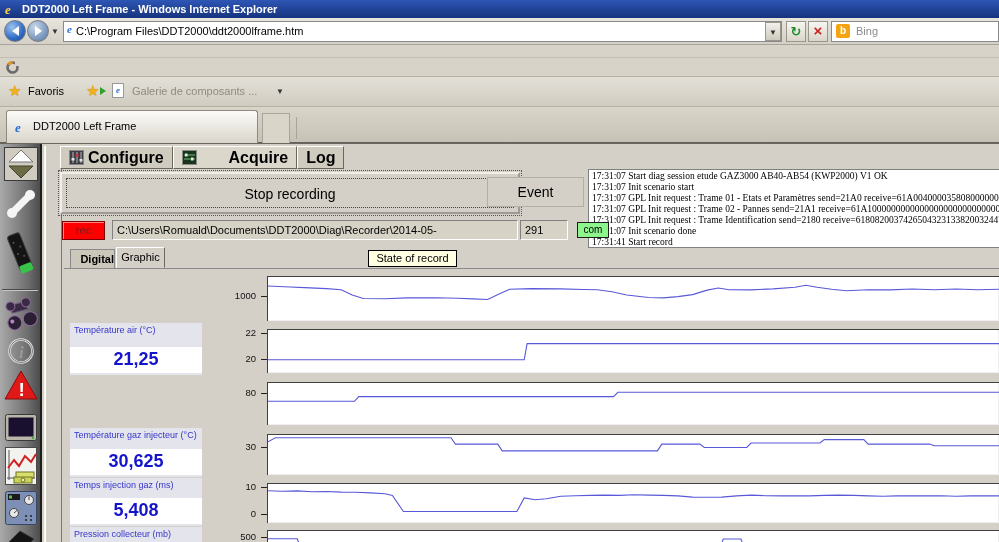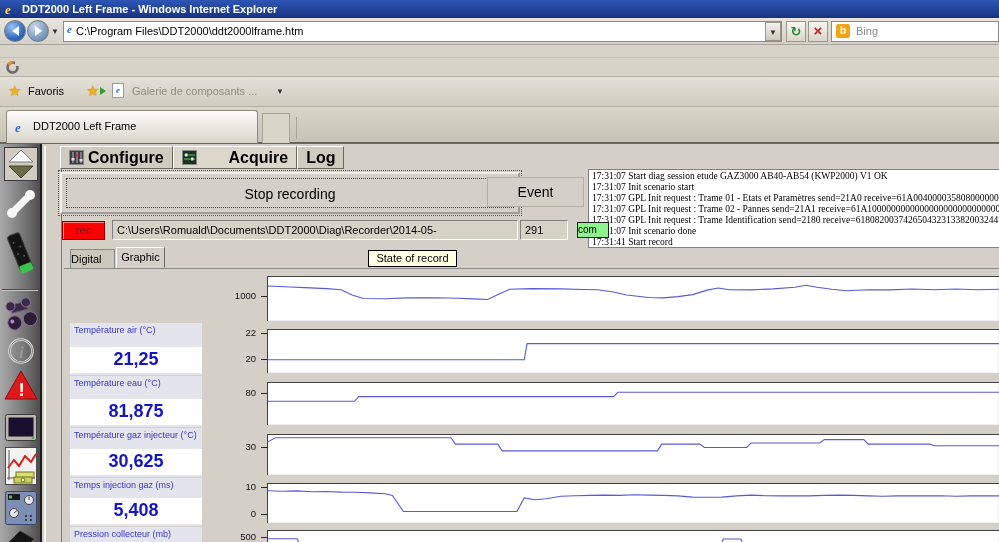--- a/index.html
+++ b/index.html
@@ -52,22 +52,22 @@
   .apptab{height:23px;border:1px solid;border-color:#fff #6a675f #6a675f #fff;background:#cfcbbf;font-weight:bold;font-size:16px;line-height:21px;padding:0 8px;display:flex;align-items:center;gap:4px;}
   .apptab.active{background:#dbd7cb;gap:32px;}
   #groupbox{left:58px;top:26px;width:464px;height:46px;border:1px dotted #555;}
   #stop-btn{left:60px;top:28px;width:460px;height:42px;background:#d4d0c8;border:2px outset #f0efe9;font-size:14px;font-family:"Liberation Sans",sans-serif;position:absolute;}
   #stop-btn span{position:absolute;left:4px;top:4px;right:4px;bottom:4px;border:1px dotted #444;line-height:30px;text-align:center;display:block;}
   #event-btn{left:487px;top:33px;width:97px;height:30px;background:#d4d0c8;border:1px solid #b3afa3;text-align:center;line-height:28px;font-size:14px;}
   #log-box{left:588px;top:25px;width:412px;height:79px;background:#fff;border:1px solid #808080;border-right:none;overflow:hidden;font-family:"Liberation Serif",serif;font-size:9.5px;line-height:11px;white-space:nowrap;padding:1px 0 0 3px;color:#000;}
   #rec-badge{left:62px;top:77px;width:43px;height:19px;background:#f00;border:1px solid #7d0000;box-shadow:inset 1px 1px 0 #ff8080;color:#7d1a1a;text-align:center;line-height:17px;}
   #rec-path{left:112px;top:76px;width:406px;height:20px;background:#d6d2c6;border:1px solid;border-color:#808080 #fff #fff #808080;line-height:18px;padding-left:4px;overflow:hidden;white-space:nowrap;}
   #rec-counter{left:520px;top:76px;width:48px;height:20px;background:#d6d2c6;border:1px solid;border-color:#808080 #fff #fff #808080;line-height:18px;padding-left:4px;}
-  #com-badge{left:577px;top:78px;width:32px;height:16px;background:#8cf58c;border:1px solid #1d1d1d;line-height:14px;font-size:10px;}
-  #vtab-digital{left:70px;top:105px;width:45px;height:19px;background:#cbc7bb;border:1px solid #8a8a8a;border-bottom:none;text-align:left;line-height:18px;}
+  #com-badge{left:577px;top:78px;width:32px;height:16px;background:#8cf58c;border:1px solid #1d1d1d;text-align:center;line-height:14px;font-size:10px;}
+  #vtab-digital{left:70px;top:105px;width:45px;height:19px;background:#cbc7bb;border:1px solid #8a8a8a;border-bottom:none;text-align:right;line-height:18px;font-weight:bold;}
   #vtab-graphic{left:116px;top:103px;width:49px;height:21px;background:#d4d0c8;border:1px solid;border-color:#fff #6a675f #d4d0c8 #fff;text-align:center;line-height:19px;z-index:3;}
   #tooltip{left:368px;top:106px;width:89px;height:17px;background:#ffffe1;border:1px solid #000;text-align:center;line-height:15px;z-index:4;}
 
   
   #chart-sec{left:64px;top:124px;width:935px;height:275px;border-top:1px solid #8a8a8a;overflow:hidden;}
   .crow{position:relative;}
   .slabel{position:absolute;left:6px;width:132px;top:0;bottom:1px;background:#e4e4ec;overflow:hidden;}
   .slabel-t{font-size:9px;color:#3535cc;padding:2px 0 0 4px;}
   .sval{position:absolute;left:0;right:0;bottom:2px;height:26px;background:#fff;color:#1414cc;font-weight:bold;font-size:18px;text-align:center;line-height:25px;}
   .gutter{position:absolute;left:138px;width:65px;top:0;bottom:0;padding-left:41px;}
@@ -309,24 +309,20 @@
             <div class="gtick" style="top: 29.7647px;">20</div>
             <div class="gdash" style="top: 35.7647px;"></div>
           </div>
           <div class="plot" style="top: 6px; height: 44px;">
             <svg width="732" height="44">
               <polyline points="0.0,29.8 256.2,29.8 259.1,13.6 732.0,13.6" fill="none" stroke="#5858d8" stroke-width="1.1"></polyline>
             </svg>
           </div>
         </div>
         <div class="crow" style="height: 52px;">
-          <div class="slabel">
-            <div class="slabel-t">Température eau (°C)</div>
-            <div class="sval">81,875</div>
-          </div>
           <div class="gutter">
             <div class="gtick" style="top: 10.75px;">80</div>
             <div class="gdash" style="top: 16.75px;"></div>
           </div>
           <div class="plot" style="top: 6px; height: 43px;">
             <svg width="732" height="43">
               <polyline points="0.0,18.3 86.4,18.3 90.8,13.6 345.5,13.6 349.9,9.3 732.0,9.3" fill="none" stroke="#5858d8" stroke-width="1.1"></polyline>
             </svg>
           </div>
         </div>

